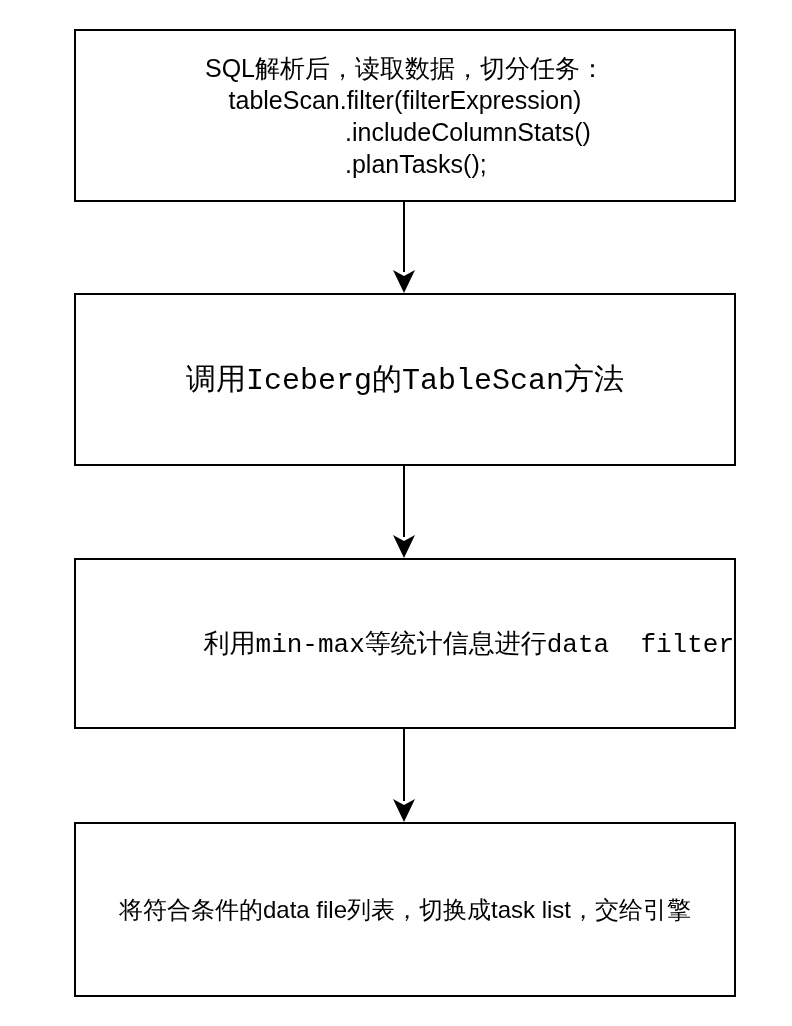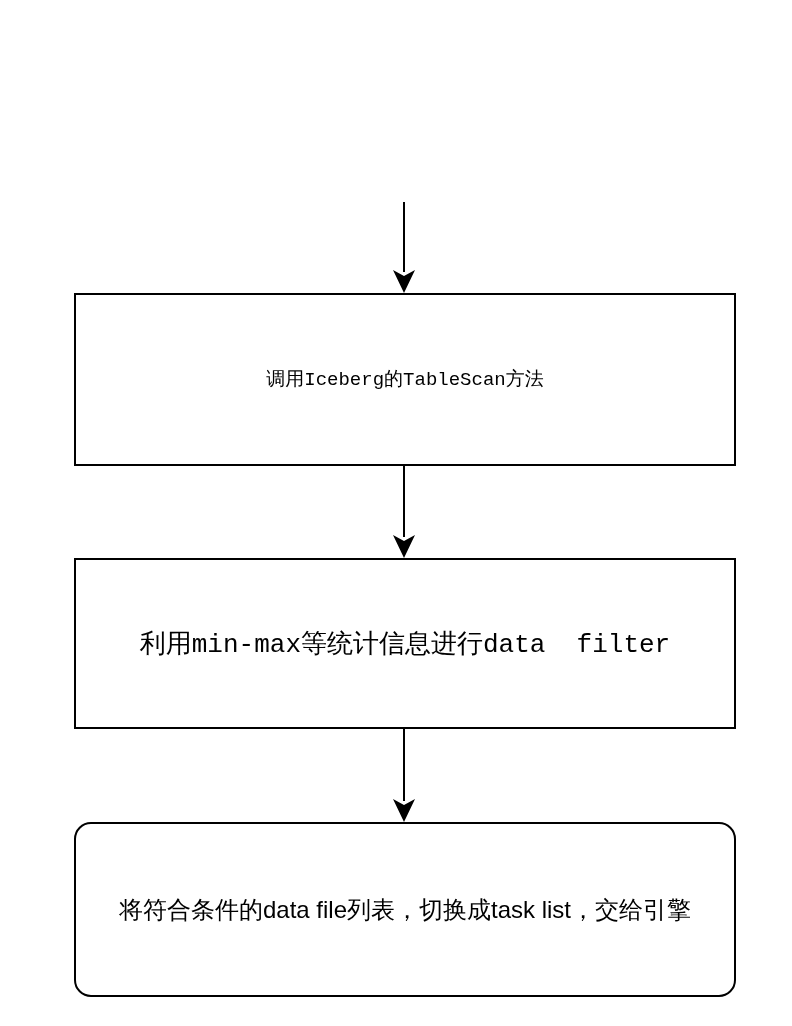--- a/index.html
+++ b/index.html
@@ -6,37 +6,43 @@
   .canvas {
     position:relative; width:792px; height:1026px; background:#ffffff;
     font-family:"Liberation Sans", sans-serif; color:#000000; overflow:hidden;
   }
   .box {
     position:absolute; left:74px; width:658px;
     border:2px solid #000000; background:#ffffff; box-sizing:content-box;
     display:flex; flex-direction:column; justify-content:center;
   }
   .box-1 { top:29px;  height:169px; font-size:25px; line-height:32px; }
-  .box-2 { top:293px; height:169px; font-size:19px; line-height:34px; }
-  .box-3 { top:558px; height:167px; font-size:26px; line-height:34px; }
-  .box-4 { top:822px; height:171px; font-size:24px; line-height:37px;border-radius:17px; }
+  .box-2 { top:293px; height:169px; font-size:30px; line-height:34px; }
+  .box-3 { top:558px; height:167px; font-size:26px; line-height:34px;align-items:flex-end; }
+  .box-4 { top:822px; height:171px; font-size:24px; line-height:37px; }
   .ln { white-space:pre; }
   .center { text-align:center; }
   .indent { text-align:left; padding-left:269px; }
   .mono { font-family:"Liberation Mono","DejaVu Sans Mono",monospace; white-space:pre; }
   .arrow { position:absolute; left:388px; }
   .a1 { top:202px; }
   .a2 { top:466px; }
   .a3 { top:729px; }
 </style>
 </head>
 <body>
 
 <div class="canvas">
 
+  <div class="box box-1">
+    <div class="ln center">SQL解析后，读取数据，切分任务：</div>
+    <div class="ln center">tableScan.filter(filterExpression)</div>
+    <div class="ln indent">.includeColumnStats()</div>
+    <div class="ln indent">.planTasks();</div>
+  </div>
 
   <svg class="arrow a1" width="32" height="91" viewBox="0 0 32 91">
     <line x1="16" y1="0" x2="16" y2="70" stroke="#000000" stroke-width="2"></line>
     <path d="M16 91 L5 68 L16 74 L27 68 Z" fill="#000000"></path>
   </svg>
 
   <div class="box box-2">
     <div class="ln center"><span>调用</span><span class="mono">Iceberg</span><span>的</span><span class="mono">TableScan</span><span>方法</span></div>
   </div>
 

